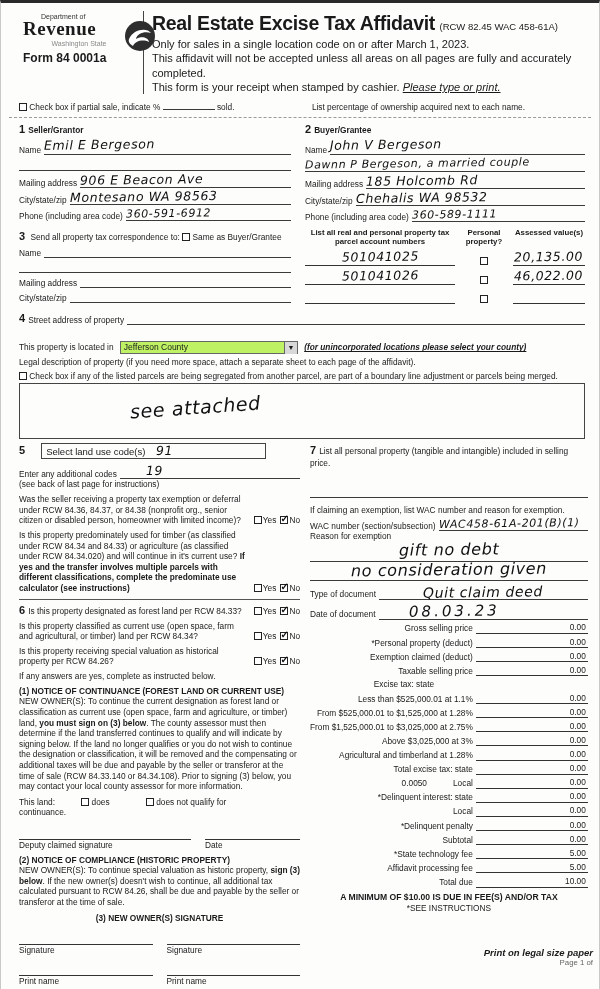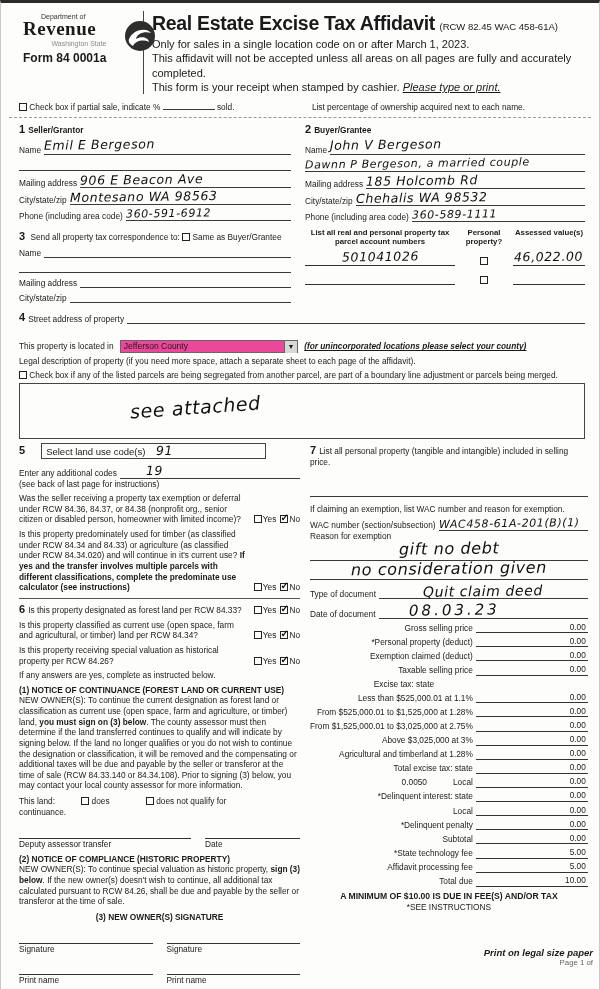--- a/index.html
+++ b/index.html
@@ -42,21 +42,21 @@
   .col-r { flex:1; }
   .frow { display:flex; align-items:flex-end; margin-top:3px; }
   .frow .lab { white-space:nowrap; margin-right:3px; }
   
   .parcel-head { display:flex; font-size:7.8px; font-weight:bold; text-align:center; line-height:1.15; }
   .parcel-row { display:flex; align-items:flex-end; margin-top:4px; }
   .pnum { flex:0 0 150px; border-bottom:1px solid #333; text-align:center; height:15px; }
   .pcb { flex:0 0 58px; text-align:center; }
   .pval { flex:1; border-bottom:1px solid #333; text-align:center; height:15px; }
   
-  .dd { display:inline-flex; border:1px solid #666; background:#ec4899; width:178px; height:13px; align-items:center; margin:0 4px; vertical-align:middle; }
+  .dd { display:inline-flex; border:1px solid #666; background:#bef264; width:178px; height:13px; align-items:center; margin:0 4px; vertical-align:middle; }
   .dd-txt { flex:1; font-size:8.5px; padding-left:3px; }
   .dd-btn { flex:0 0 13px; border-left:1px solid #666; background:#d8d8d8; text-align:center; font-size:7px; line-height:12px; }
   .legal-box { border:1.2px solid #444; height:56px; margin-top:2px; position:relative; }
   .legal-box .hw-lg { position:absolute; left:110px; top:14px; transform:rotate(-4deg); font-size:19px; }
   
   .main { display:flex; gap:10px; margin-top:4px; }
   .m-l { flex:0 0 281px; }
   .m-r { flex:1; }
   .luc-box { display:inline-block; border:1.2px solid #444; width:225px; height:16px; font-size:9.5px; padding:1px 0 0 4px; }
   .q-row { display:flex; margin-top:4px; }
@@ -194,20 +194,25 @@
           <span class="field grow" style="height:12px;"></span>
         </div>
     </div>
     <div class="col-r">
       <div class="parcel-head">
         <span style="flex:0 0 150px;">List all real and personal property tax parcel account numbers</span>
         <span style="flex:0 0 58px;">Personal property?</span>
         <span style="flex:1;">Assessed value(s)</span>
       </div>
       <div class="parcel-row">
+        <span class="pnum"><span class="hw">501041025</span></span>
+        <span class="pcb"><span class="cb"></span></span>
+        <span class="pval"><span class="hw">20,135.00</span></span>
+      </div>
+      <div class="parcel-row">
         <span class="pnum"><span class="hw">501041026</span></span>
         <span class="pcb"><span class="cb"></span></span>
         <span class="pval"><span class="hw">46,022.00</span></span>
       </div>
       <div class="parcel-row">
         <span class="pnum"></span>
         <span class="pcb"><span class="cb"></span></span>
         <span class="pval"></span>
       </div>
     </div>
@@ -281,21 +286,21 @@
         <div><span>NEW OWNER(S): To continue the current designation as forest land or classification as current use (open space, farm and agriculture, or timber) land, </span><b>you must sign on (3) below</b><span>. The county assessor must then determine if the land transferred continues to qualify and will indicate by signing below. If the land no longer qualifies or you do not wish to continue the designation or classification, it will be removed and the compensating or additional taxes will be due and payable by the seller or transferor at the time of sale (RCW 84.33.140 or 84.34.108). Prior to signing (3) below, you may contact your local county assessor for more information.</span></div>
         <div style="margin-top:5px;">
           <span>This land:</span>
           <span class="cb" style="margin-left:24px;"></span>
           <span>does</span>
           <span class="cb" style="margin-left:34px;"></span>
           <span>does not qualify for</span>
           <div>continuance.</div>
         </div>
         <div class="sig2" style="margin-top:10px;">
-          <div><div class="sigline"></div><span>Deputy assessor transfer</span></div>
+          <div><div class="sigline"></div><span>Deputy claimed signature</span></div>
           <div style="flex:0 0 95px;"><div class="sigline"></div><span>Date</span></div>
         </div>
         <div class="notice-t">(2) NOTICE OF COMPLIANCE (HISTORIC PROPERTY)</div>
         <div><span>NEW OWNER(S): To continue special valuation as historic property, </span><b>sign (3) below</b><span>. If the new owner(s) doesn't wish to continue, all additional tax calculated pursuant to RCW 84.26, shall be due and payable by the seller or transferor at the time of sale.</span></div>
         <div class="notice-t" style="text-align:center; margin-top:5px;">(3) NEW OWNER(S) SIGNATURE</div>
         <div class="sig2" style="margin-top:10px;">
           <div><div class="sigline"></div><span>Signature</span></div>
           <div><div class="sigline"></div><span>Signature</span></div>
         </div>
         <div class="sig2" style="margin-top:8px;">

